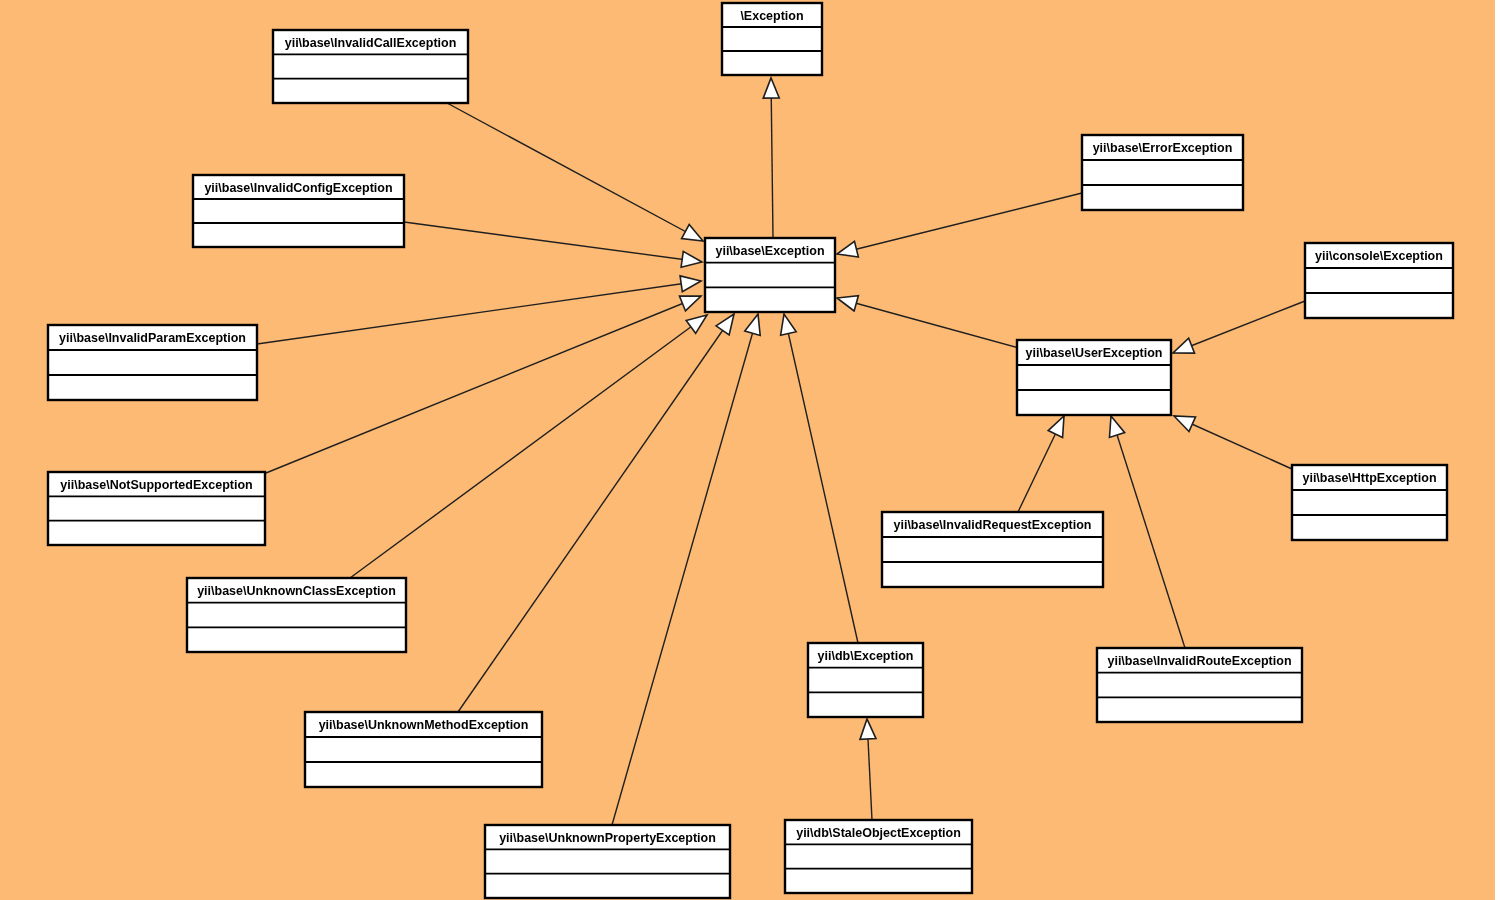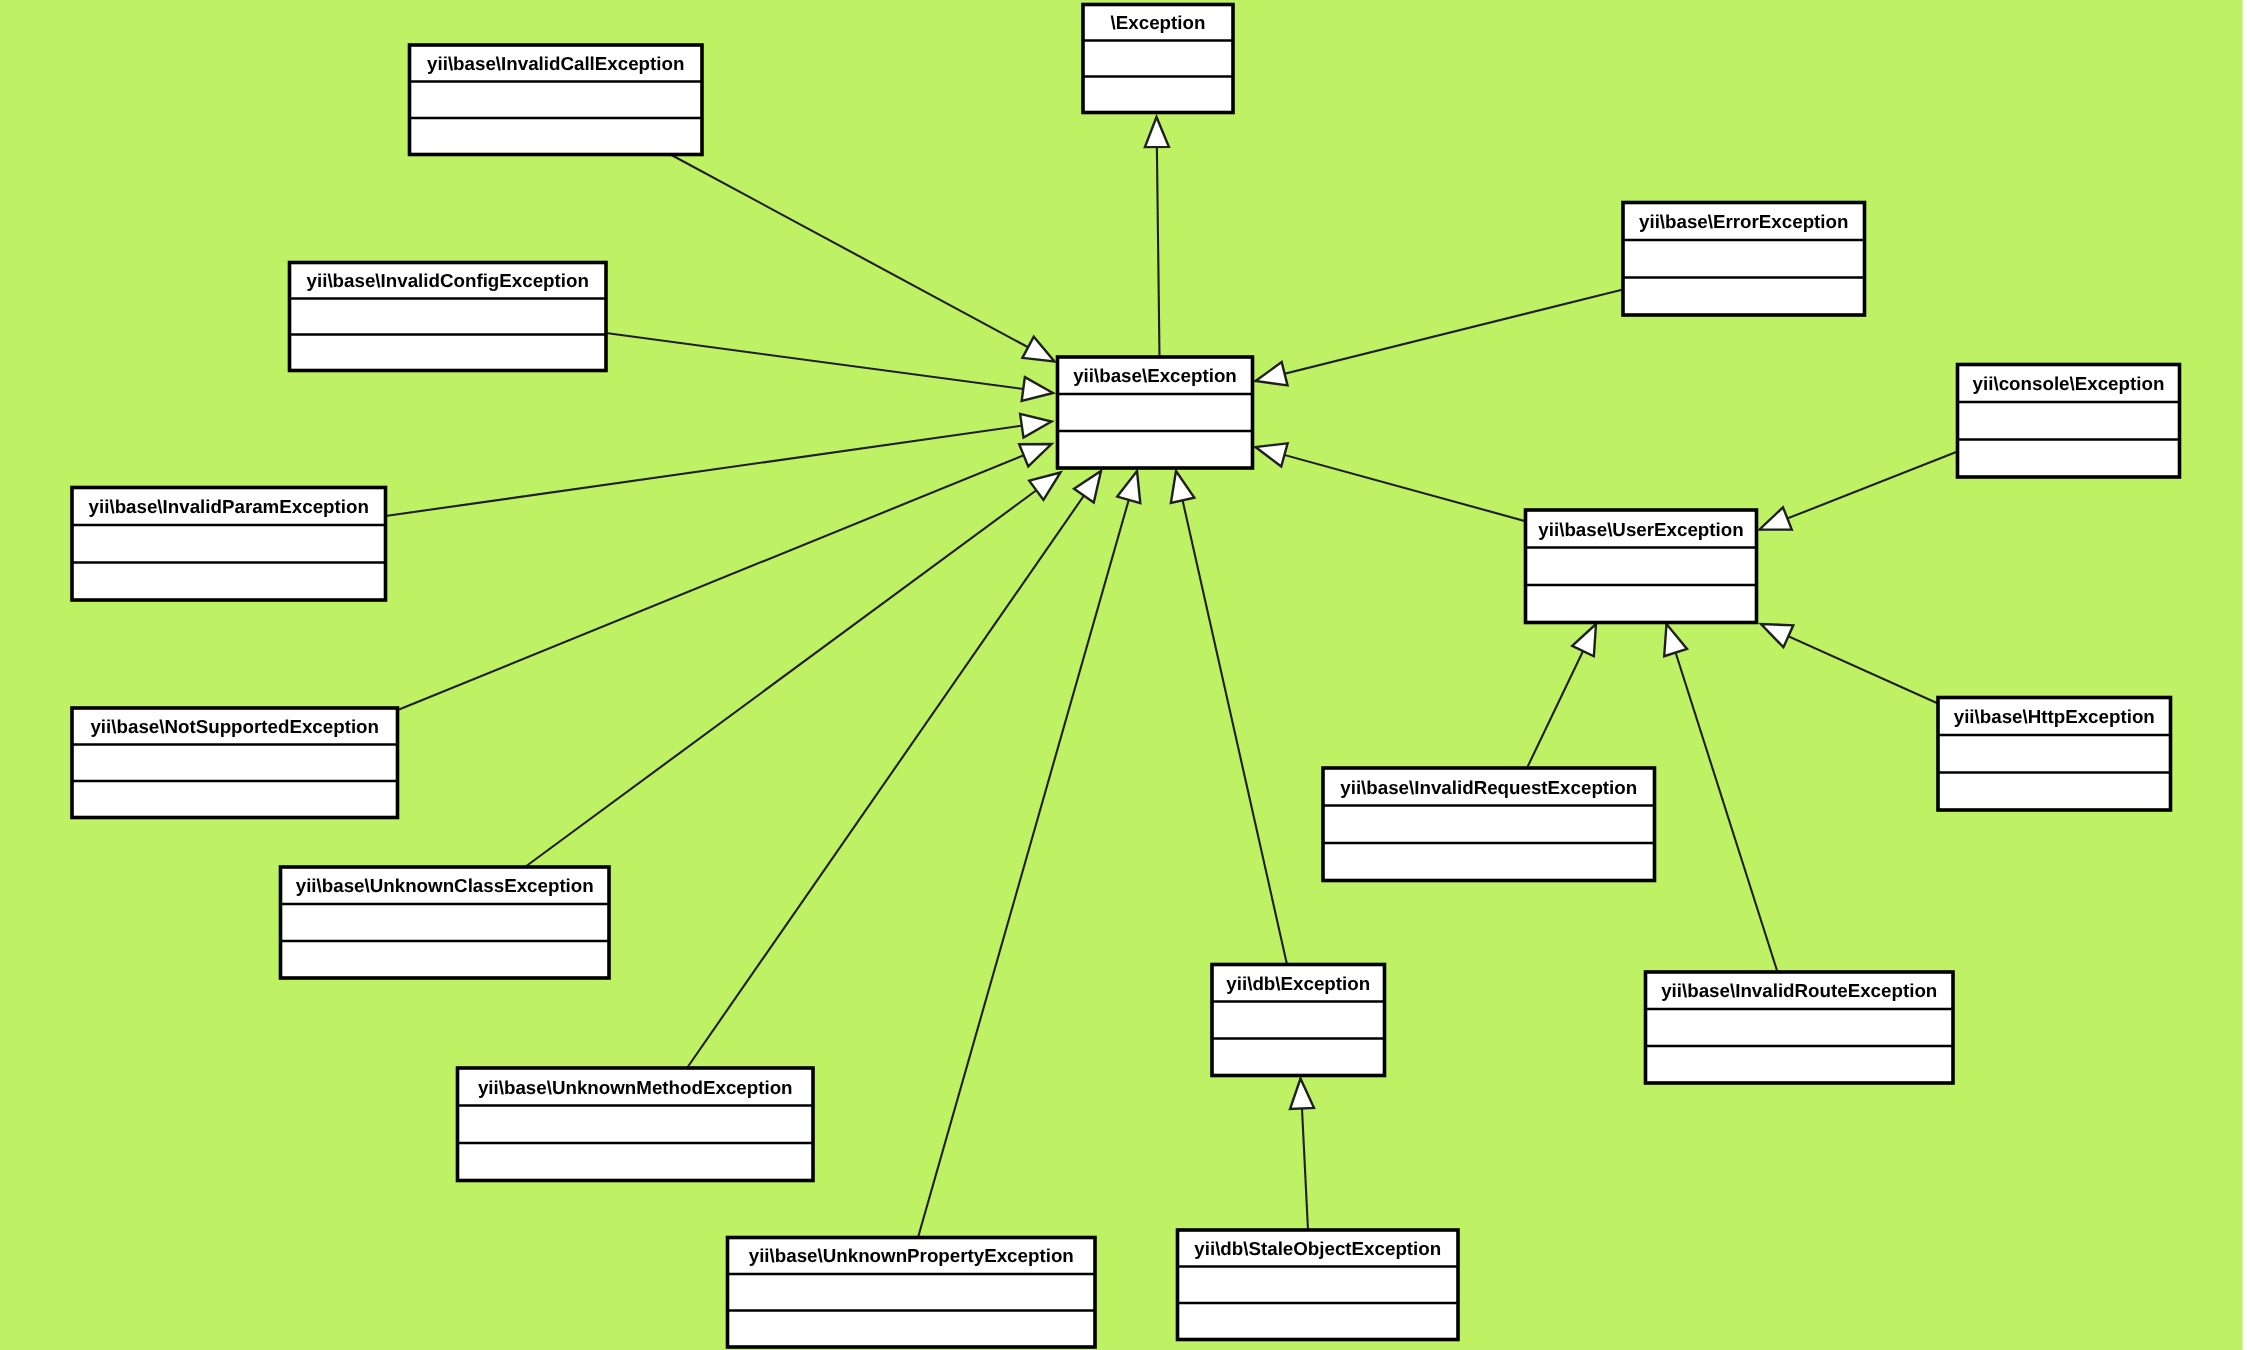--- a/index.html
+++ b/index.html
@@ -8,21 +8,21 @@
     background: #ffffff;
     width: 1500px;
     height: 900px;
     overflow: hidden;
     font-family: "Liberation Sans", sans-serif;
   }
   #diagram-wrap {
     position: relative;
     width: 1495px;
     height: 900px;
-    background: #bef264;
+    background: #fdba74;
   }
   svg {
     display: block;
   }
   .edge-line {
     stroke: #1f1f1f;
     stroke-width: 1.4;
     fill: none;
   }
   .node-box {

